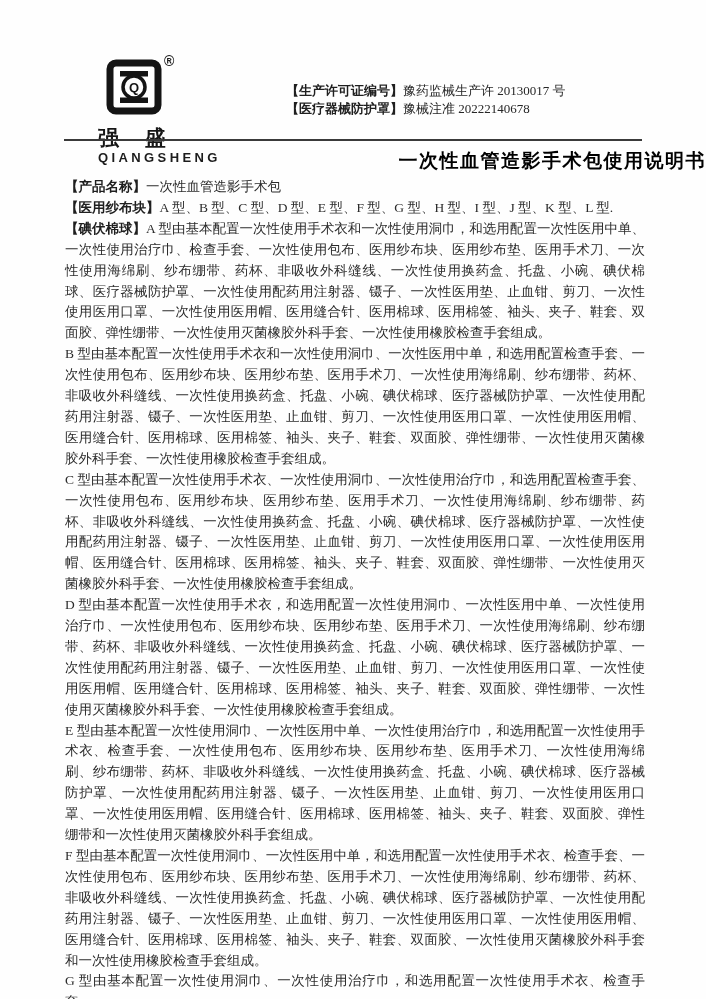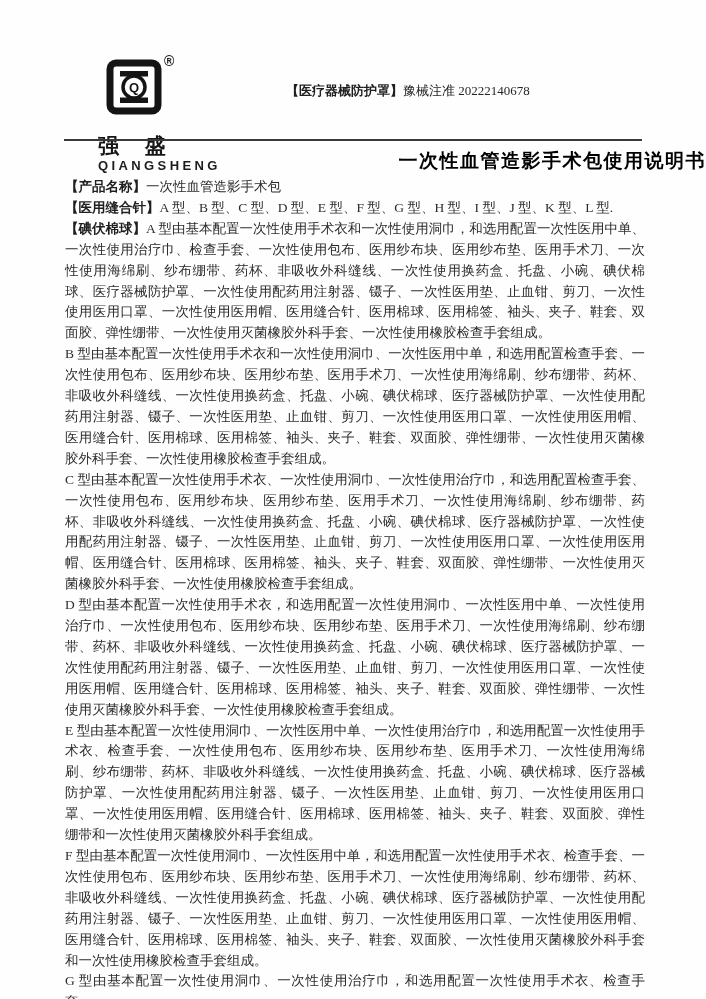--- a/index.html
+++ b/index.html
@@ -37,21 +37,21 @@
   .reg-symbol {
     position: absolute;
     left: 66px;
     top: -2px;
     font-size: 14px;
     font-weight: bold;
     color: #1c1c1c;
     font-family: "Liberation Sans", sans-serif;
   }
   .brand-cn {
-    margin-top: 18px;
+    margin-top: 10px;
     font-size: 21px;
     font-weight: bold;
     letter-spacing: 10px;
     color: #161616;
     white-space: nowrap;
     line-height: 22px;
     font-family: "Liberation Sans", sans-serif;
   }
   .brand-en {
     margin-top: 1px;
@@ -127,30 +127,31 @@
           <text x="28" y="33" text-anchor="middle" font-size="13" font-weight="bold" fill="#141414" font-family="Liberation Sans, sans-serif">Q</text>
         </svg>
       </span>
       <span class="reg-symbol">®</span>
     </div>
     <div class="brand-cn">强 盛</div>
     <div class="brand-en">QIANGSHENG</div>
   </div>
 
   <div class="header-info">
+    <div><span class="sec-label">【生产许可证编号】</span><span>豫药监械生产许 20130017 号</span></div>
     <div><span class="sec-label">【医疗器械防护罩】</span><span>豫械注准 20222140678</span></div>
   </div>
 
   <div class="rule"></div>
 
   <div class="doc-title">一次性血管造影手术包使用说明书</div>
 
   <div class="content">
     <p><span class="sec-label">【产品名称】</span><span>一次性血管造影手术包</span></p>
-    <p><span class="sec-label">【医用缝合针】</span><span>A 型、B 型、C 型、D 型、E 型、F 型、G 型、H 型、I 型、J 型、K 型、L 型.</span></p>
+    <p><span class="sec-label">【医用纱布块】</span><span>A 型、B 型、C 型、D 型、E 型、F 型、G 型、H 型、I 型、J 型、K 型、L 型.</span></p>
     <p><span class="sec-label">【碘伏棉球】</span><span>A 型由基本配置一次性使用手术衣和一次性使用洞巾，和选用配置一次性医用中单、一次性使用治疗巾、检查手套、一次性使用包布、医用纱布块、医用纱布垫、医用手术刀、一次性使用海绵刷、纱布绷带、药杯、非吸收外科缝线、一次性使用换药盒、托盘、小碗、碘伏棉球、医疗器械防护罩、一次性使用配药用注射器、镊子、一次性医用垫、止血钳、剪刀、一次性使用医用口罩、一次性使用医用帽、医用缝合针、医用棉球、医用棉签、袖头、夹子、鞋套、双面胶、弹性绷带、一次性使用灭菌橡胶外科手套、一次性使用橡胶检查手套组成。</span></p>
     <p>B 型由基本配置一次性使用手术衣和一次性使用洞巾、一次性医用中单，和选用配置检查手套、一次性使用包布、医用纱布块、医用纱布垫、医用手术刀、一次性使用海绵刷、纱布绷带、药杯、非吸收外科缝线、一次性使用换药盒、托盘、小碗、碘伏棉球、医疗器械防护罩、一次性使用配药用注射器、镊子、一次性医用垫、止血钳、剪刀、一次性使用医用口罩、一次性使用医用帽、医用缝合针、医用棉球、医用棉签、袖头、夹子、鞋套、双面胶、弹性绷带、一次性使用灭菌橡胶外科手套、一次性使用橡胶检查手套组成。</p>
     <p>C 型由基本配置一次性使用手术衣、一次性使用洞巾、一次性使用治疗巾，和选用配置检查手套、一次性使用包布、医用纱布块、医用纱布垫、医用手术刀、一次性使用海绵刷、纱布绷带、药杯、非吸收外科缝线、一次性使用换药盒、托盘、小碗、碘伏棉球、医疗器械防护罩、一次性使用配药用注射器、镊子、一次性医用垫、止血钳、剪刀、一次性使用医用口罩、一次性使用医用帽、医用缝合针、医用棉球、医用棉签、袖头、夹子、鞋套、双面胶、弹性绷带、一次性使用灭菌橡胶外科手套、一次性使用橡胶检查手套组成。</p>
     <p>D 型由基本配置一次性使用手术衣，和选用配置一次性使用洞巾、一次性医用中单、一次性使用治疗巾、一次性使用包布、医用纱布块、医用纱布垫、医用手术刀、一次性使用海绵刷、纱布绷带、药杯、非吸收外科缝线、一次性使用换药盒、托盘、小碗、碘伏棉球、医疗器械防护罩、一次性使用配药用注射器、镊子、一次性医用垫、止血钳、剪刀、一次性使用医用口罩、一次性使用医用帽、医用缝合针、医用棉球、医用棉签、袖头、夹子、鞋套、双面胶、弹性绷带、一次性使用灭菌橡胶外科手套、一次性使用橡胶检查手套组成。</p>
     <p>E 型由基本配置一次性使用洞巾、一次性医用中单、一次性使用治疗巾，和选用配置一次性使用手术衣、检查手套、一次性使用包布、医用纱布块、医用纱布垫、医用手术刀、一次性使用海绵刷、纱布绷带、药杯、非吸收外科缝线、一次性使用换药盒、托盘、小碗、碘伏棉球、医疗器械防护罩、一次性使用配药用注射器、镊子、一次性医用垫、止血钳、剪刀、一次性使用医用口罩、一次性使用医用帽、医用缝合针、医用棉球、医用棉签、袖头、夹子、鞋套、双面胶、弹性绷带和一次性使用灭菌橡胶外科手套组成。</p>
     <p>F 型由基本配置一次性使用洞巾、一次性医用中单，和选用配置一次性使用手术衣、检查手套、一次性使用包布、医用纱布块、医用纱布垫、医用手术刀、一次性使用海绵刷、纱布绷带、药杯、非吸收外科缝线、一次性使用换药盒、托盘、小碗、碘伏棉球、医疗器械防护罩、一次性使用配药用注射器、镊子、一次性医用垫、止血钳、剪刀、一次性使用医用口罩、一次性使用医用帽、医用缝合针、医用棉球、医用棉签、袖头、夹子、鞋套、双面胶、一次性使用灭菌橡胶外科手套和一次性使用橡胶检查手套组成。</p>
     <p>G 型由基本配置一次性使用洞巾、一次性使用治疗巾，和选用配置一次性使用手术衣、检查手套、</p>
   </div>
 
 </div>

